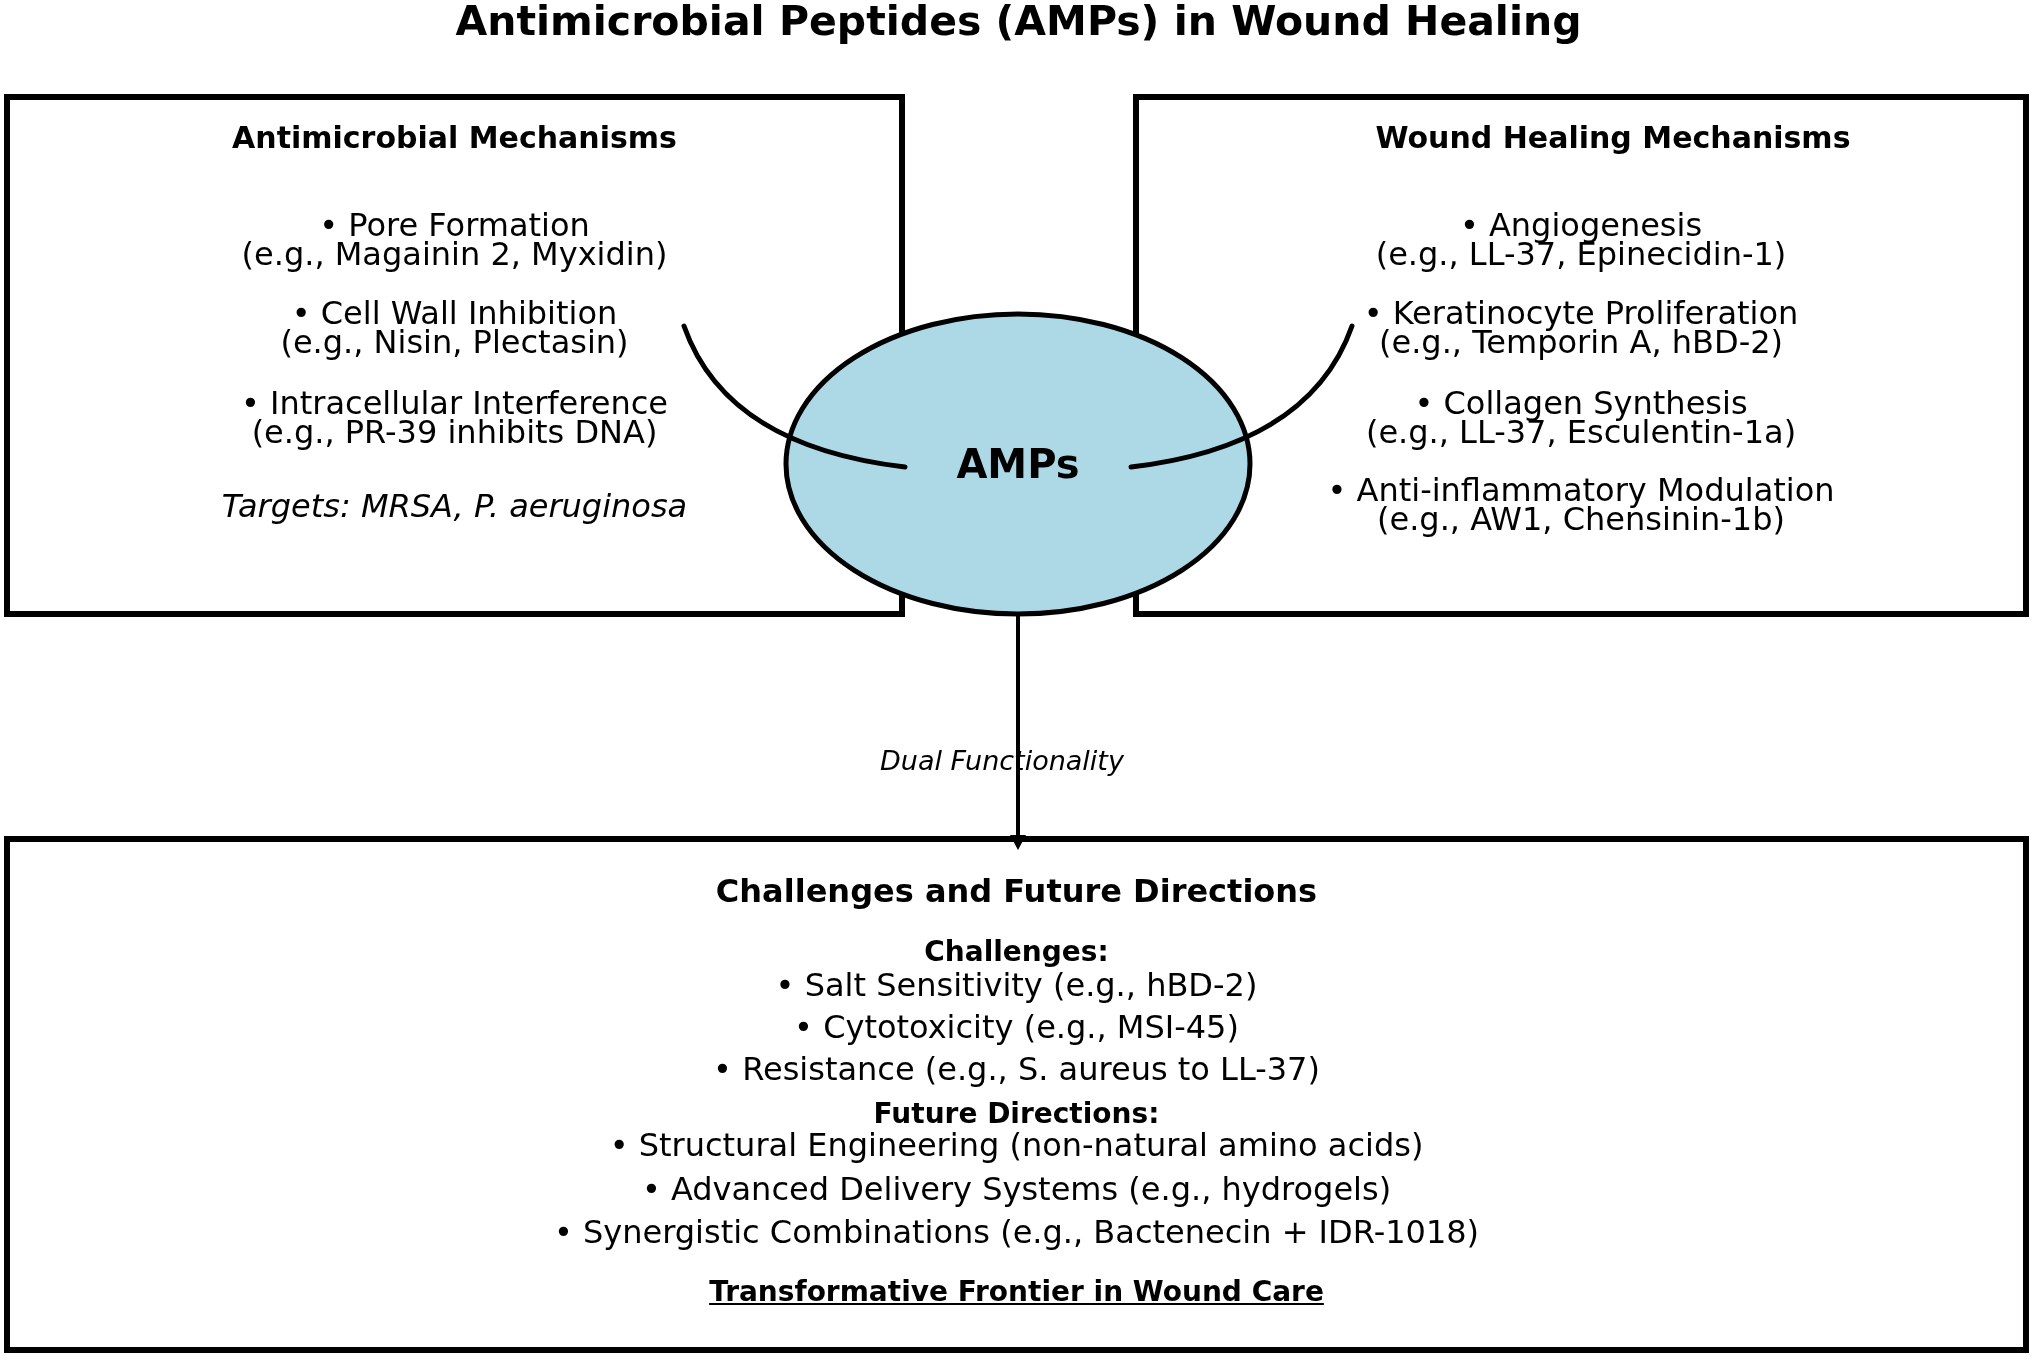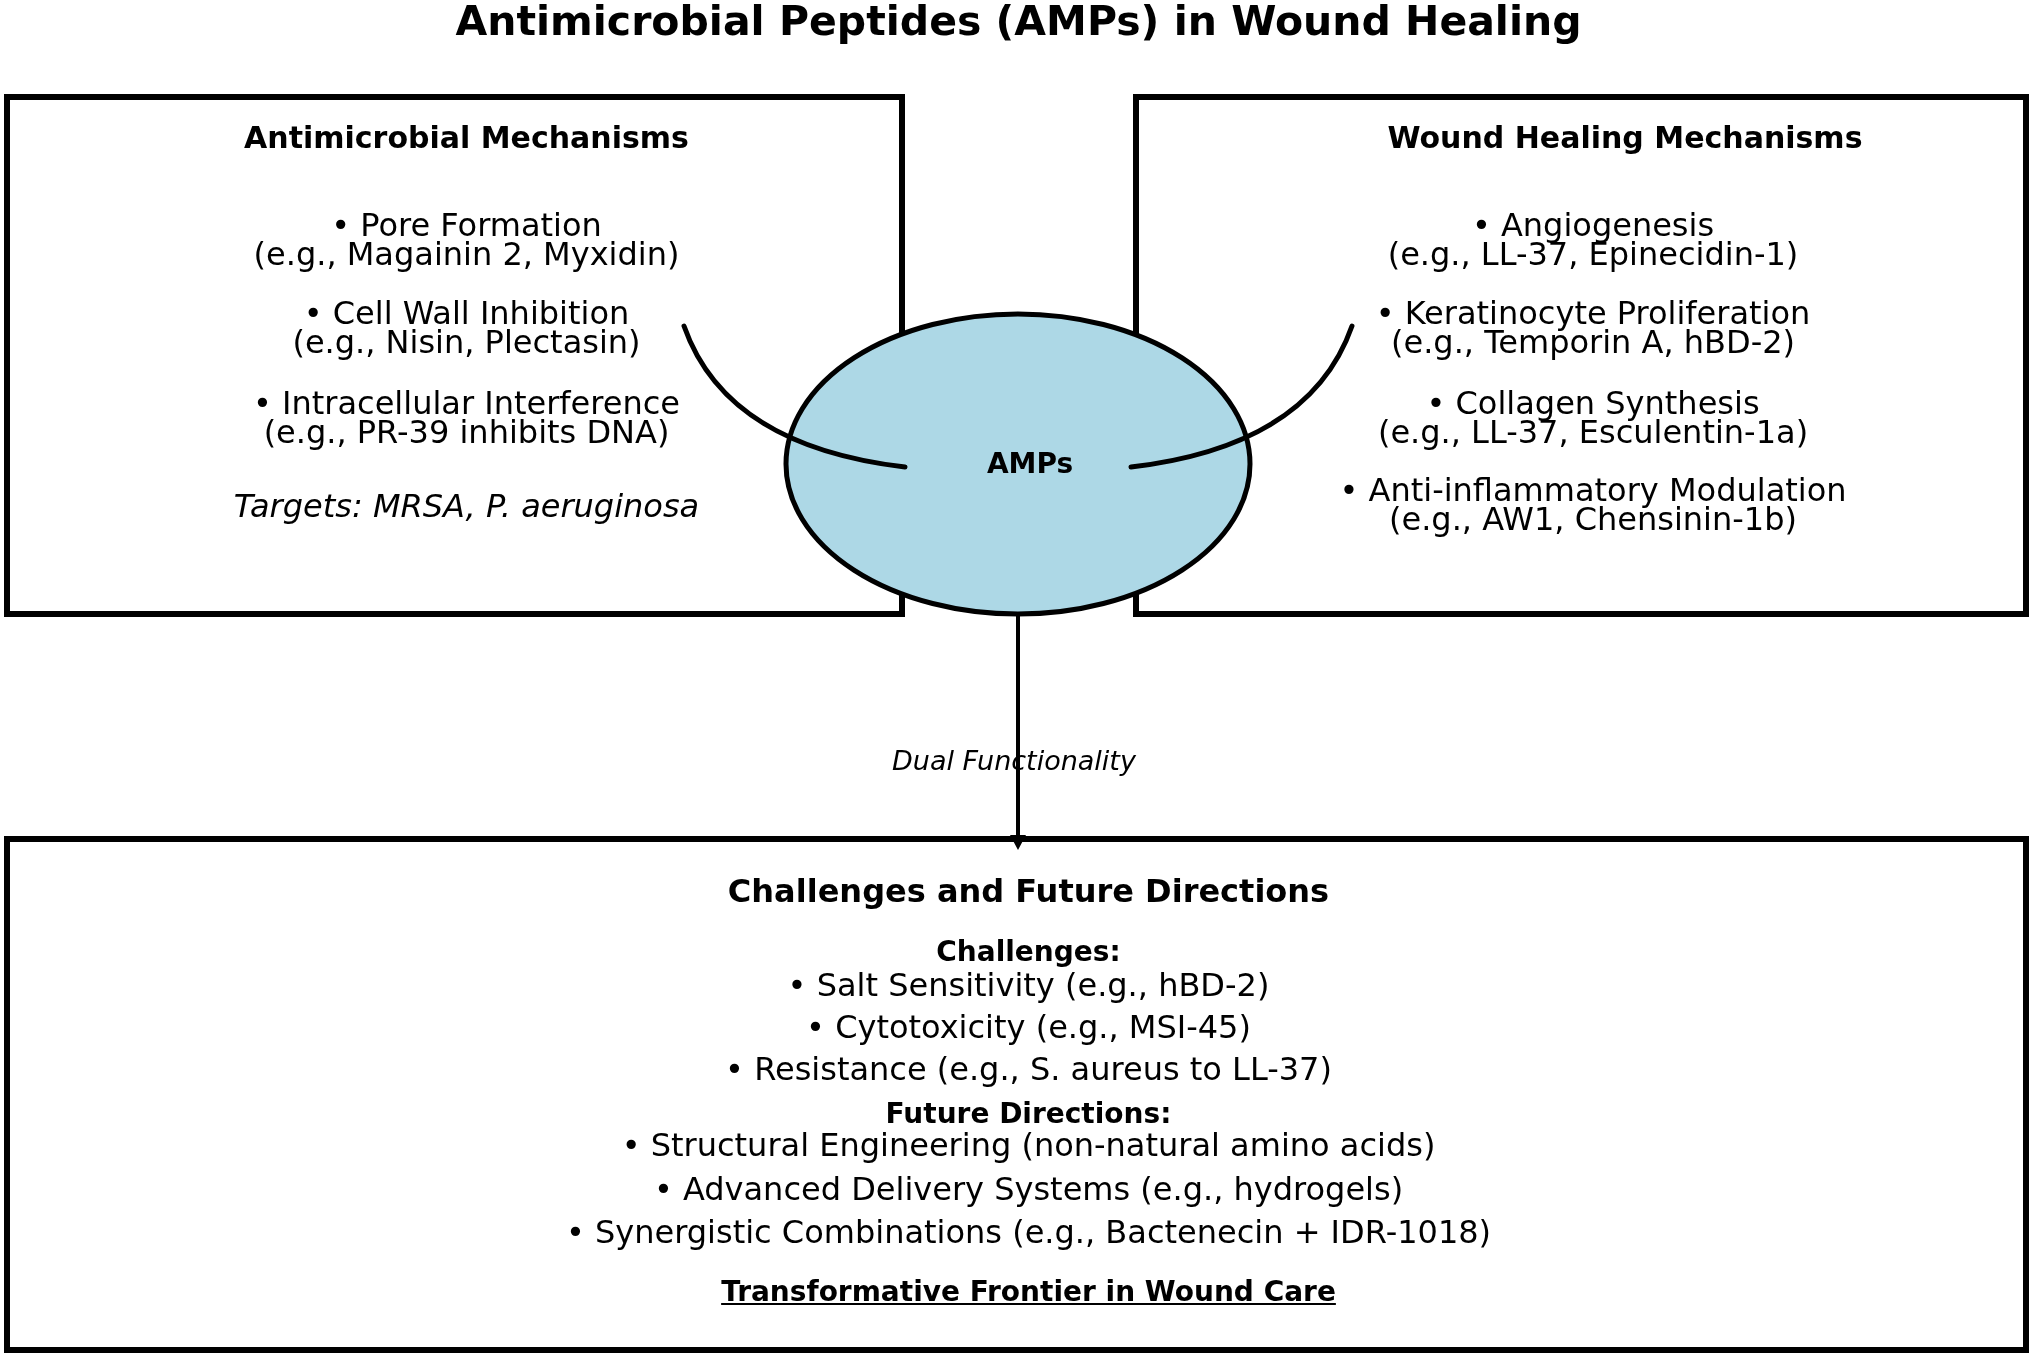--- a/index.html
+++ b/index.html
@@ -16,24 +16,24 @@
   .bh-left{left:4px;width:901px;top:120px;}
   .bh-right{left:1133px;width:960px;top:120px;}
   .line{font-size:32px;line-height:30px;}
   .lb{left:4px;width:901px;}
   .rb{left:1133px;width:896px;}
   .bb{left:4px;width:2025px;}
   .italic{font-style:italic;margin-top:17px;}
   .bottom-header{font-size:32px;font-weight:bold;line-height:38px;top:872px;}
   .sub-header{font-size:28px;font-weight:bold;line-height:34px;}
   .footer-line{font-size:28px;font-weight:bold;line-height:34px;top:1275px;text-decoration:underline;}
-  .amps-label{left:868px;top:440px;width:300px;font-size:28px;font-weight:bold;line-height:48px;}
+  .amps-label{left:868px;top:440px;width:300px;font-size:40px;font-weight:bold;line-height:48px;}
   .dual-label{left:752px;top:745px;width:500px;font-size:27px;line-height:32px;font-style:italic;}
   #diagram-svg{position:absolute;left:0;top:0;width:2037px;height:1364px;pointer-events:none;}
-  .toplayer{z-index:5;padding-left:12px;}
+  .toplayer{z-index:5;}
 </style>
 </head>
 <body>
 
 <div class="abs ctr page-title">Antimicrobial Peptides (AMPs) in Wound Healing</div>
 
 <div id="left-box" class="box"></div>
 
 <div id="right-box" class="box"></div>
 

